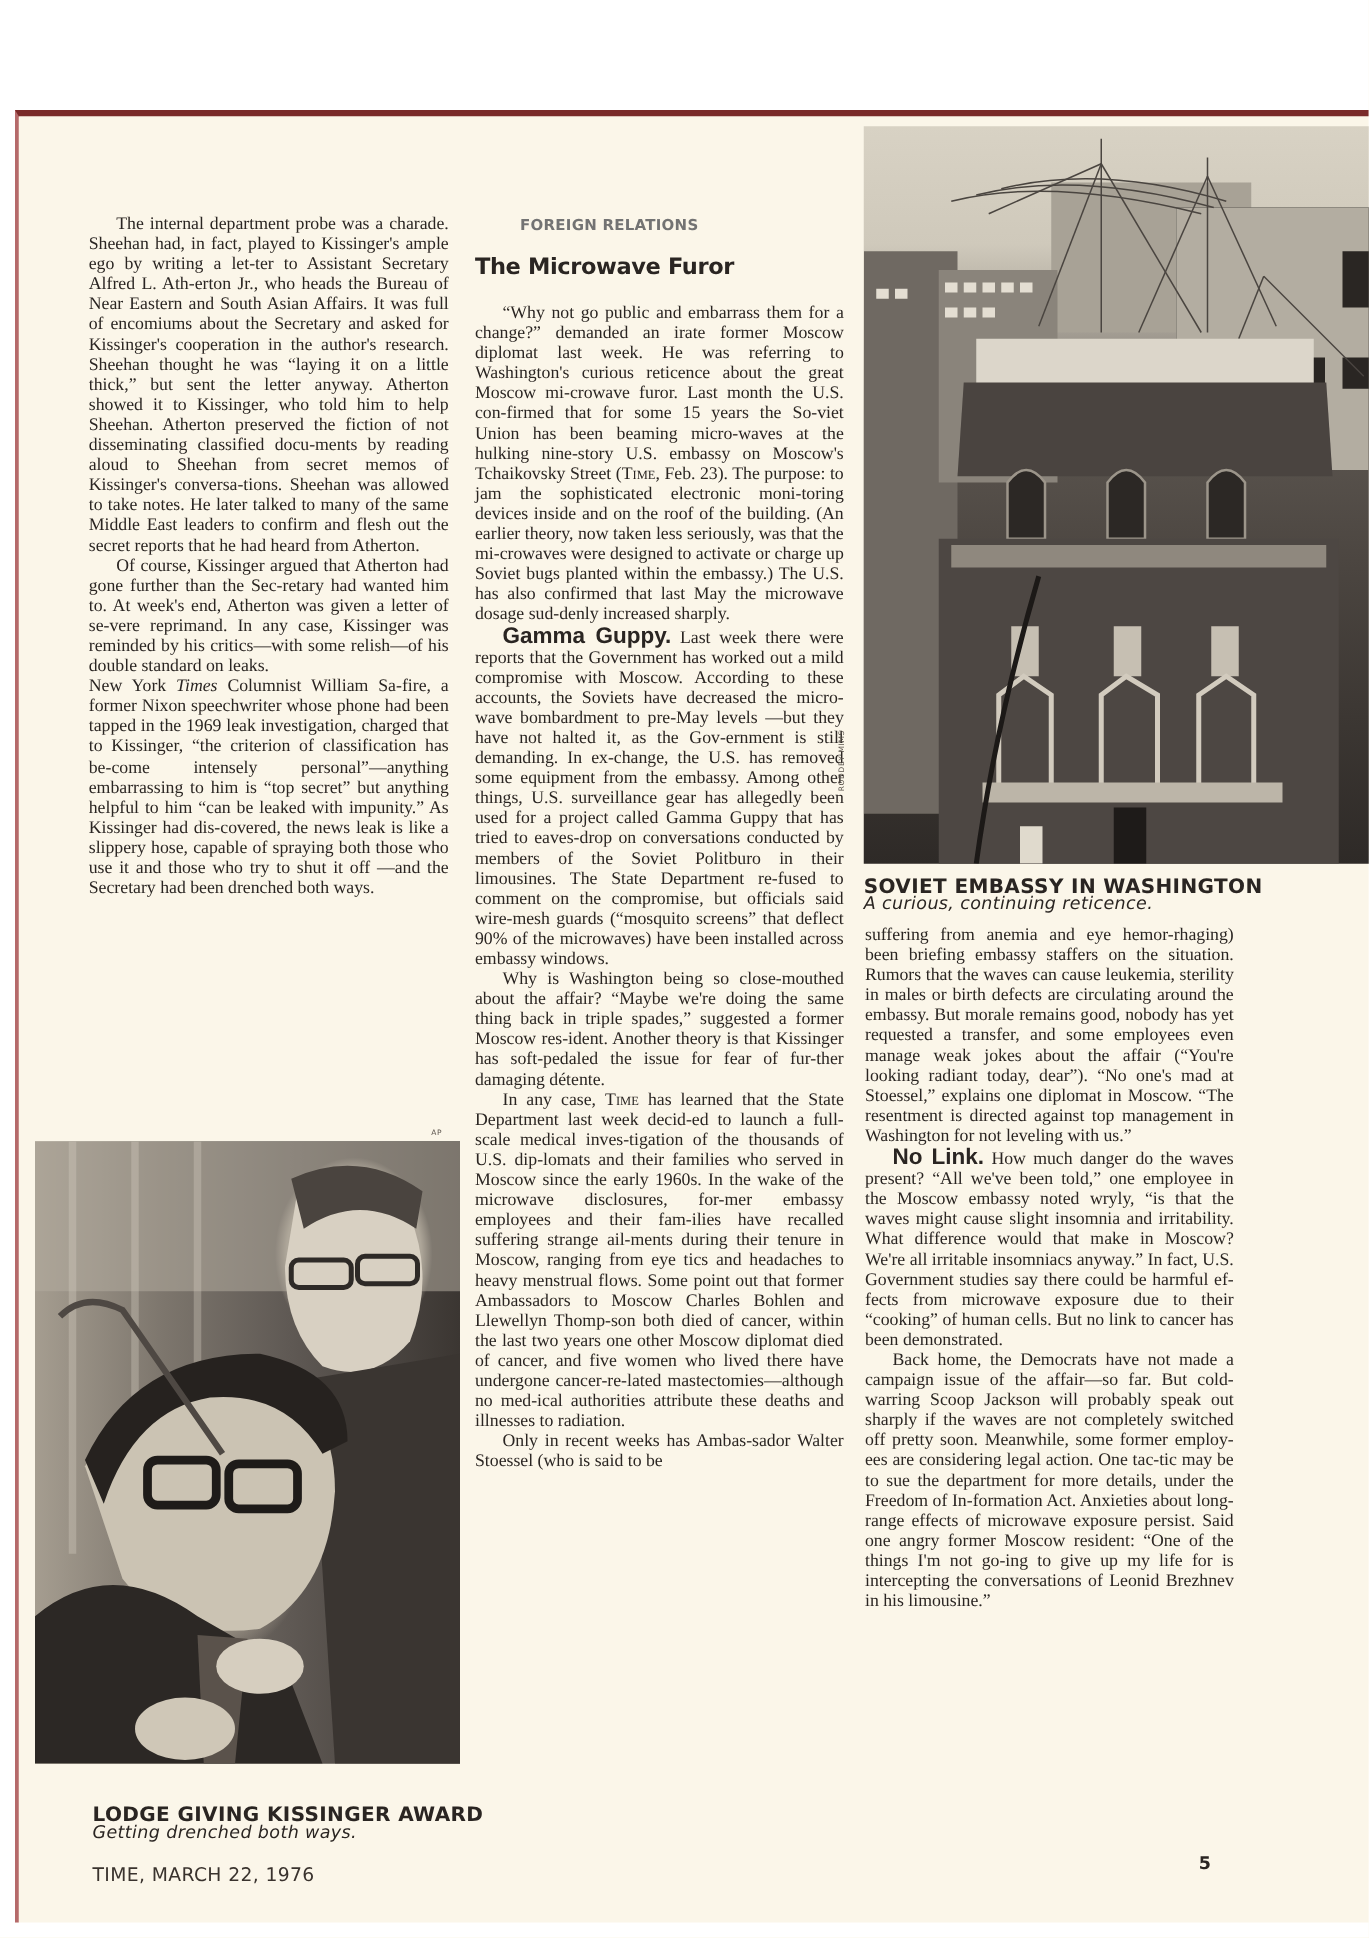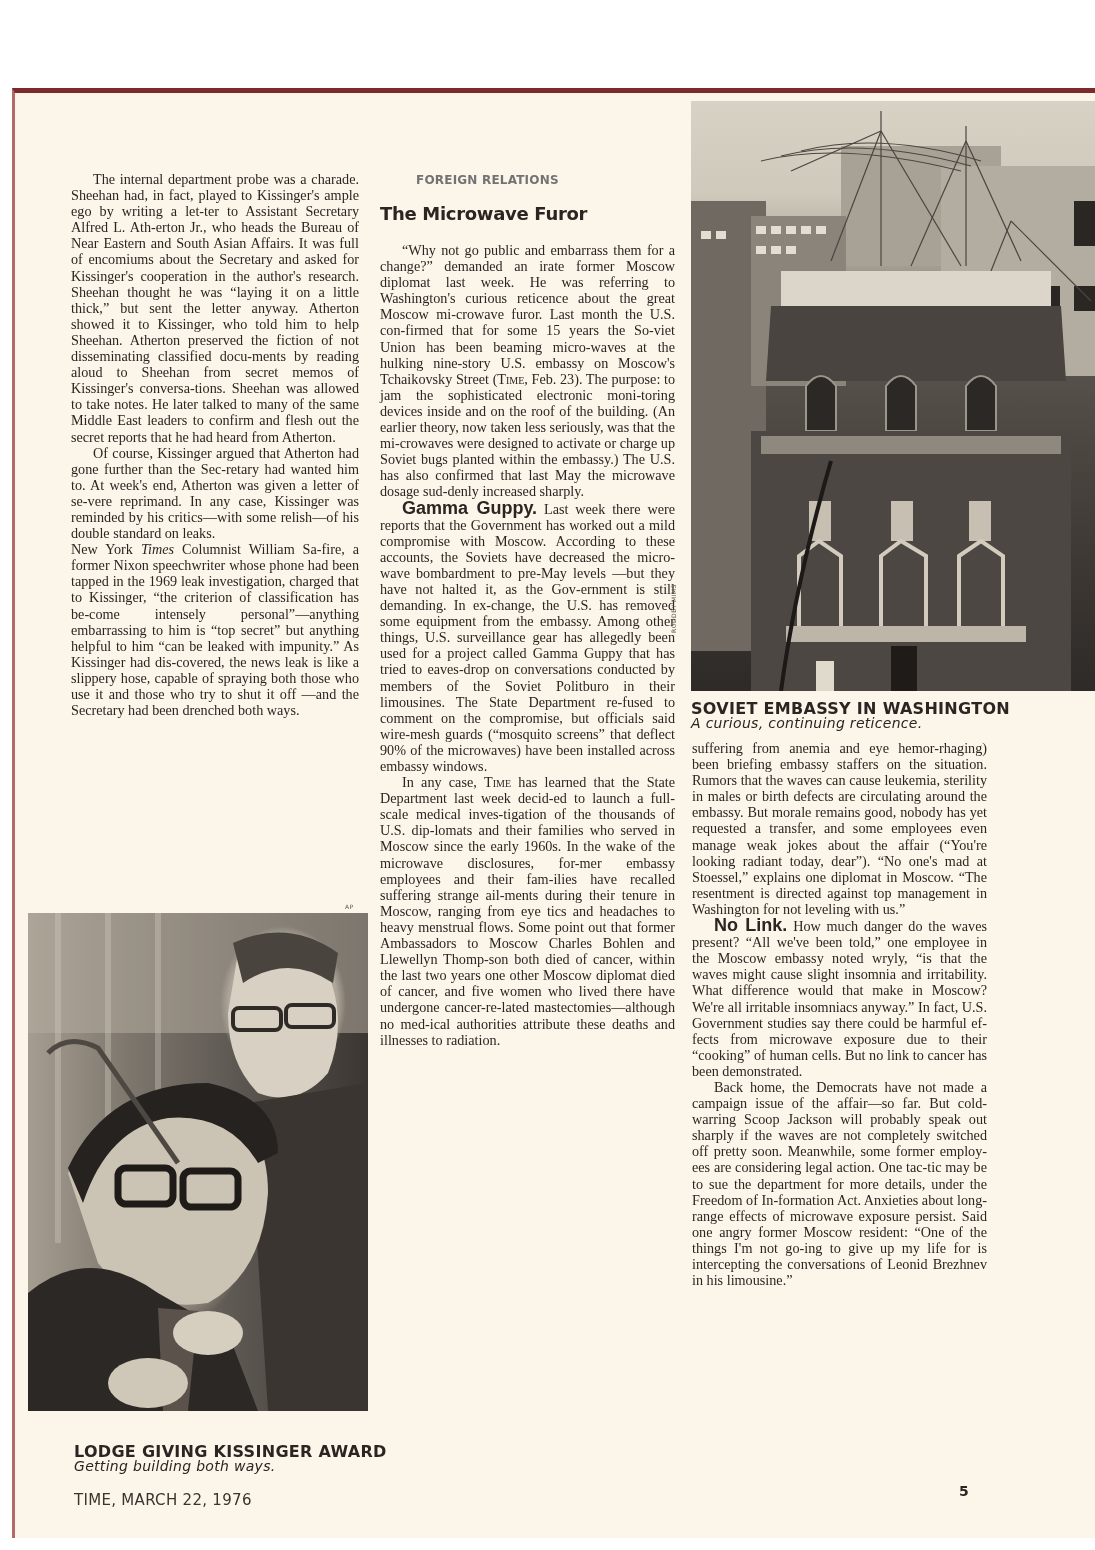--- a/index.html
+++ b/index.html
@@ -120,29 +120,31 @@
       <rect x="90" y="255" width="55" height="36" rx="8" fill="none" stroke="#1e1b19" stroke-width="7"></rect>
       <rect x="155" y="258" width="55" height="36" rx="8" fill="none" stroke="#1e1b19" stroke-width="7"></rect>
       <path d="M0 380 Q60 330 130 380 L200 420 L230 498 L0 498 Z" fill="#2c2825"></path>
       <path d="M130 395 L170 398 L160 498 L135 498 Z" fill="#5a524b"></path>
       <path d="M20 140 Q40 120 70 135 L150 250" fill="none" stroke="#4e4843" stroke-width="5"></path>
       <ellipse cx="180" cy="420" rx="35" ry="22" fill="#d6cebf"></ellipse>
       <ellipse cx="120" cy="470" rx="40" ry="25" fill="#cfc7b7"></ellipse>
     </svg>
   </div>
   <div class="caption-title cap2-title">LODGE GIVING KISSINGER AWARD</div>
-  <div class="caption-sub cap2-sub">Getting building both ways.</div>
+  <div class="caption-sub cap2-sub">Getting drenched both ways.</div>
 
   <div class="section-kicker">FOREIGN RELATIONS</div>
   <div class="headline">The Microwave Furor</div>
 
   <div class="col col2">
     <p><span>“Why not go public and embarrass them for a change?” demanded an irate former Moscow diplomat last week. He was referring to Washington's curious reticence about the great Moscow mi-crowave furor. Last month the U.S. con-firmed that for some 15 years the So-viet Union has been beaming micro-waves at the hulking nine-story U.S. embassy on Moscow's Tchaikovsky Street (</span><span class="smallcaps">Time</span><span>, Feb. 23). The purpose: to jam the sophisticated electronic moni-toring devices inside and on the roof of the building. (An earlier theory, now taken less seriously, was that the mi-crowaves were designed to activate or charge up Soviet bugs planted within the embassy.) The U.S. has also confirmed that last May the microwave dosage sud-denly increased sharply.</span></p>
     <p><span class="subhead">Gamma Guppy.</span><span> Last week there were reports that the Government has worked out a mild compromise with Moscow. According to these accounts, the Soviets have decreased the micro-wave bombardment to pre-May levels —but they have not halted it, as the Gov-ernment is still demanding. In ex-change, the U.S. has removed some equipment from the embassy. Among other things, U.S. surveillance gear has allegedly been used for a project called Gamma Guppy that has tried to eaves-drop on conversations conducted by members of the Soviet Politburo in their limousines. The State Department re-fused to comment on the compromise, but officials said wire-mesh guards (“mosquito screens” that deflect 90% of the microwaves) have been installed across embassy windows.</span></p>
+    <p>Why is Washington being so close-mouthed about the affair? “Maybe we're doing the same thing back in triple spades,” suggested a former Moscow res-ident. Another theory is that Kissinger has soft-pedaled the issue for fear of fur-ther damaging détente.</p>
     <p><span>In any case, </span><span class="smallcaps">Time</span><span> has learned that the State Department last week decid-ed to launch a full-scale medical inves-tigation of the thousands of U.S. dip-lomats and their families who served in Moscow since the early 1960s. In the wake of the microwave disclosures, for-mer embassy employees and their fam-ilies have recalled suffering strange ail-ments during their tenure in Moscow, ranging from eye tics and headaches to heavy menstrual flows. Some point out that former Ambassadors to Moscow Charles Bohlen and Llewellyn Thomp-son both died of cancer, within the last two years one other Moscow diplomat died of cancer, and five women who lived there have undergone cancer-re-lated mastectomies—although no med-ical authorities attribute these deaths and illnesses to radiation.</span></p>
+    <p>Only in recent weeks has Ambas-sador Walter Stoessel (who is said to be</p>
   </div>
 
   <div class="photo photo-embassy">
     <svg width="407" height="590" viewBox="0 0 407 590">
       <rect x="150" y="45" width="160" height="120" fill="#a8a296"></rect>
       <rect x="250" y="65" width="157" height="210" fill="#b4ae a2"></rect>
       <rect x="250" y="65" width="157" height="210" fill="#b3ada1"></rect>
       <rect x="0" y="100" width="75" height="450" fill="#6f6962"></rect>
       <rect x="60" y="115" width="95" height="170" fill="#8a847b"></rect>
       <g fill="#e4ded2">

